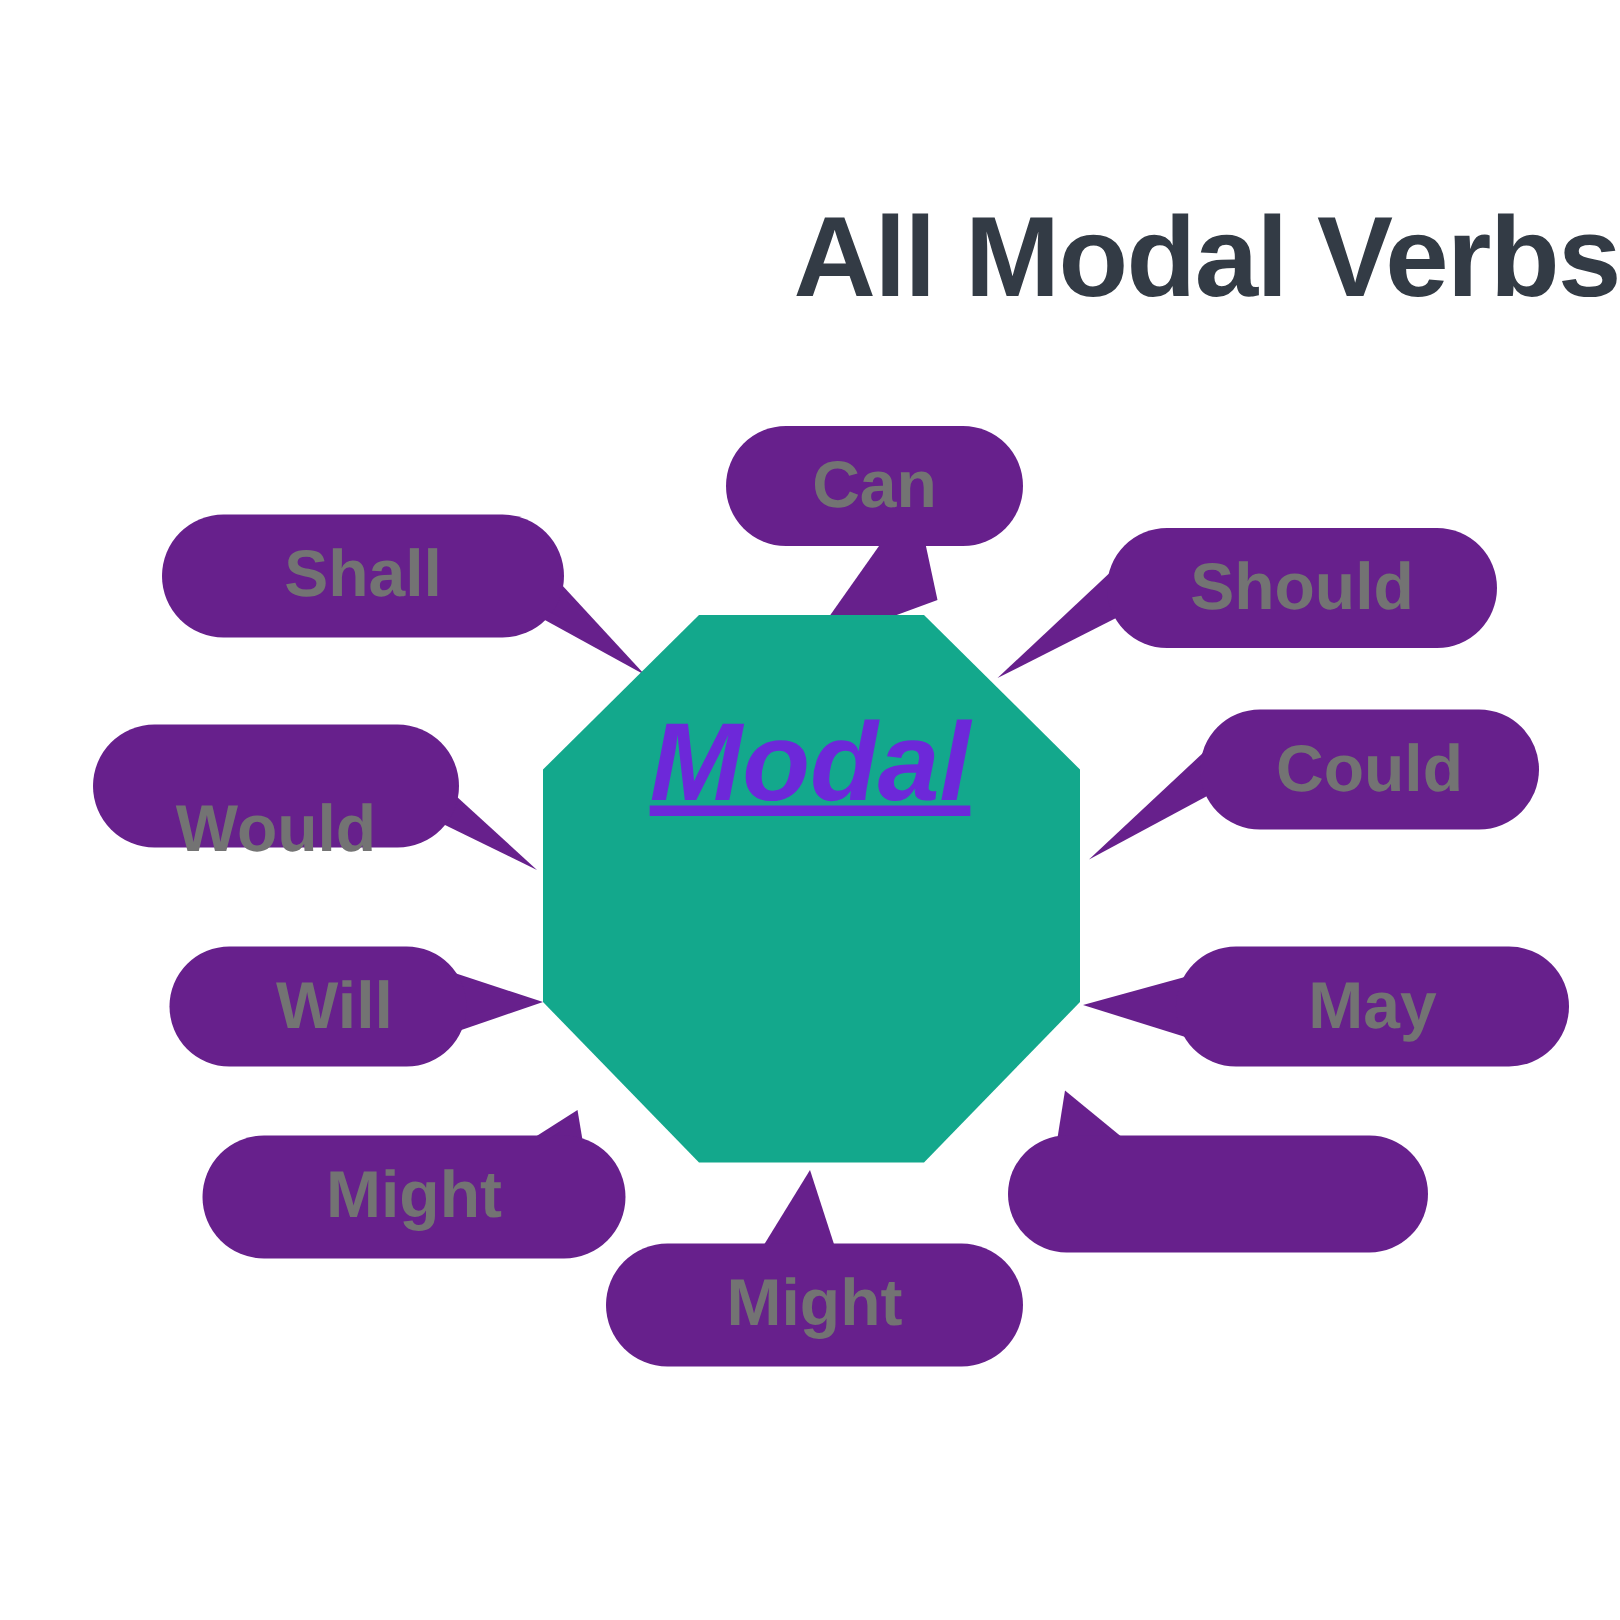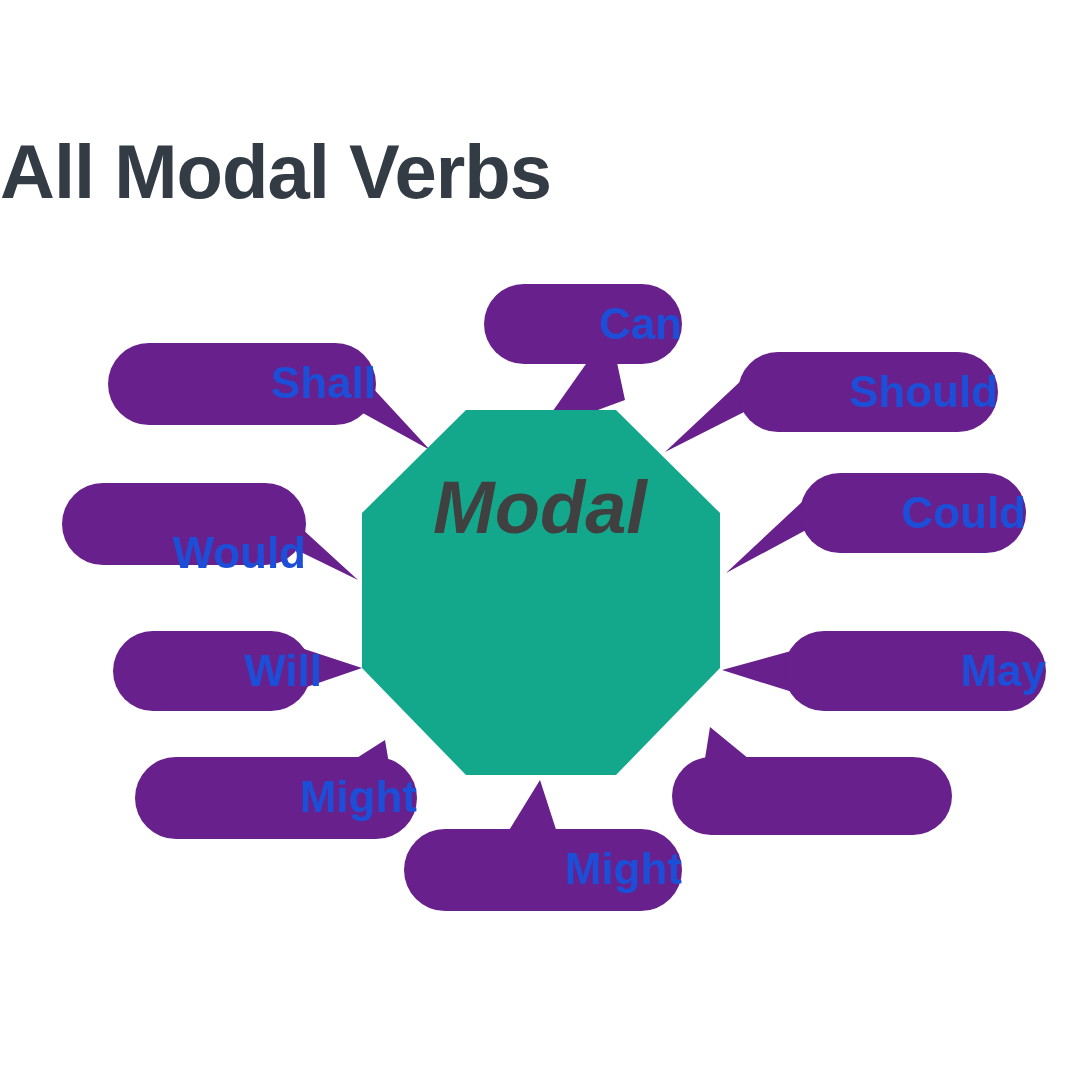--- a/index.html
+++ b/index.html
@@ -13,54 +13,55 @@
     height: 1080px;
     background: #ffffff;
     overflow: hidden;
     font-family: "Liberation Sans", sans-serif;
   }
   #title {
     position: absolute;
     top: 128px;
     left: 0;
     width: 1080px;
-    text-align: left;
+    text-align: right;
     font-size: 76px;
     font-weight: 700;
     letter-spacing: -1px;
     color: #333b45;
     font-family: "Liberation Sans", sans-serif;
   }
   #diagram {
     position: absolute;
     top: 0;
     left: 0;
   }
   .bubble-label {
     position: absolute;
-    color: #1d4ed8;
+    color: #737373;
     font-weight: 700;
     font-family: "Liberation Sans", sans-serif;
     white-space: nowrap;
     pointer-events: none;
-    text-align: right;
+    text-align: center;
   }
   .center-label {
     position: absolute;
     left: 360px;
     top: 470px;
     width: 360px;
     text-align: center;
-    color: #404040;
+    color: #6d28d9;
     font-weight: 700;
     font-style: italic;
     font-size: 74px;
     line-height: 1.02;
     font-family: "Liberation Sans", sans-serif;
     pointer-events: none;
+    text-decoration: underline;
   }
 </style>
 </head>
 <body>
 
 <div id="canvas">
 
   <div id="title">All Modal Verbs</div>
 
   <svg id="diagram" width="1080" height="1080" viewBox="0 0 1080 1080">

